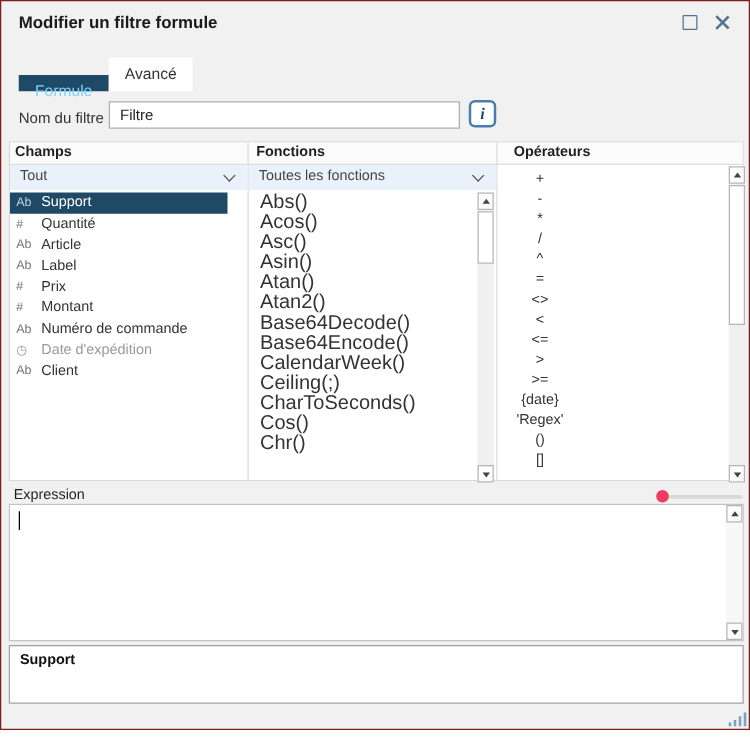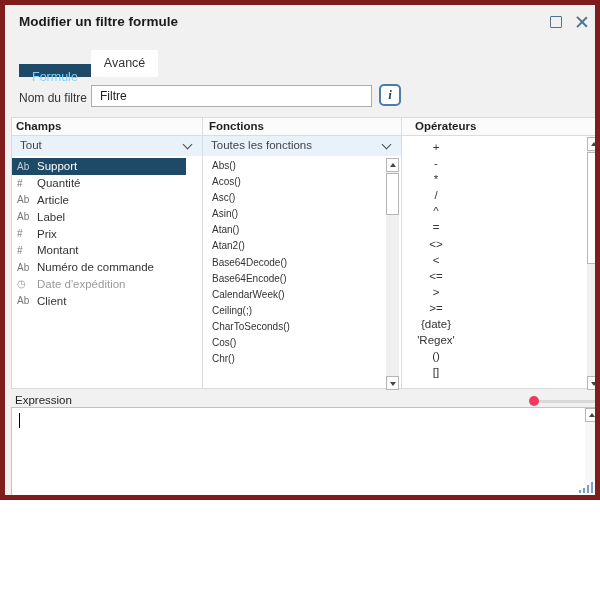--- a/index.html
+++ b/index.html
@@ -1,17 +1,17 @@
 <!DOCTYPE html>
 <html><head>
 <meta charset="utf-8">
 <style>
   * { margin:0; padding:0; box-sizing:border-box; }
   html,body { width:600px; height:600px; font-family:"Liberation Sans", sans-serif; }
-  .dialog { position:relative; width:600px; height:500px; background:#f1f1f1; border:5px solid #7f1d1d; overflow:hidden; }
+  .dialog { position:relative; width:600px; height:584px; background:#f1f1f1; border:1px solid #7f1d1d; overflow:hidden; }
 
   
   .title { position:absolute; left:14px; top:9px; font-size:13.5px; font-weight:700; color:#1b1b1b; }
   .btn-max { position:absolute; left:545px; top:11px; width:12px; height:12px; border:1.6px solid #51758f; border-radius:1px; cursor:pointer; }
   .btn-close { position:absolute; left:570px; top:10px; width:14px; height:14px; cursor:pointer; }
   .btn-close i { position:absolute; left:6px; top:0; width:1.6px; height:14px; background:#51758f; }
   .btn-close i:nth-child(1){ transform:rotate(45deg);} .btn-close i:nth-child(2){ transform:rotate(-45deg);}
 
   
   .tabs { position:absolute; left:14px; top:45px; display:flex; height:27px; }
@@ -41,21 +41,21 @@
   .champs-list { position:absolute; left:0; top:40px; width:174px; }
   .c-row { display:flex; align-items:center; height:16.8px; padding-left:5px; cursor:pointer; }
   .c-row .fico { width:20px; flex:0 0 20px; font-size:10px; color:#767676; }
   .c-row .flab { font-size:11.5px; color:#333; white-space:nowrap; }
   .c-row.selected { background:#1e4a68; }
   .c-row.selected .fico { color:#c2cedb; }
   .c-row.selected .flab { color:#fff; }
   .c-row.muted .fico, .c-row.muted .flab { color:#9a9a9a; }
 
   .fn-list { position:absolute; left:191px; top:40px; width:183px; }
-  .f-row { height:16.1px; line-height:16.1px; padding-left:9px; font-size:10px; color:#333; white-space:nowrap; cursor:pointer; }
+  .f-row { height:16.1px; line-height:16.1px; padding-left:9px; font-size:16px; color:#333; white-space:nowrap; cursor:pointer; }
 
   .op-list { position:absolute; left:391px; top:20px; width:184px; }
   .op-row { height:16.1px; line-height:16.1px; cursor:pointer; }
   .op-row span { display:inline-block; width:46px; margin-left:10px; text-align:center; font-size:11.5px; color:#333; white-space:nowrap; }
 
   
   .sb { position:absolute; width:13px; background:#f0f0f0; }
   .sb-fn { left:374px; top:40px; height:232px; }
   .sb-op { left:575px; top:19px; height:253px; }
   .sb-btn { position:absolute; left:0; width:13px; height:14px; background:#fdfdfd; border:1px solid #b5b5b5; cursor:pointer; }

